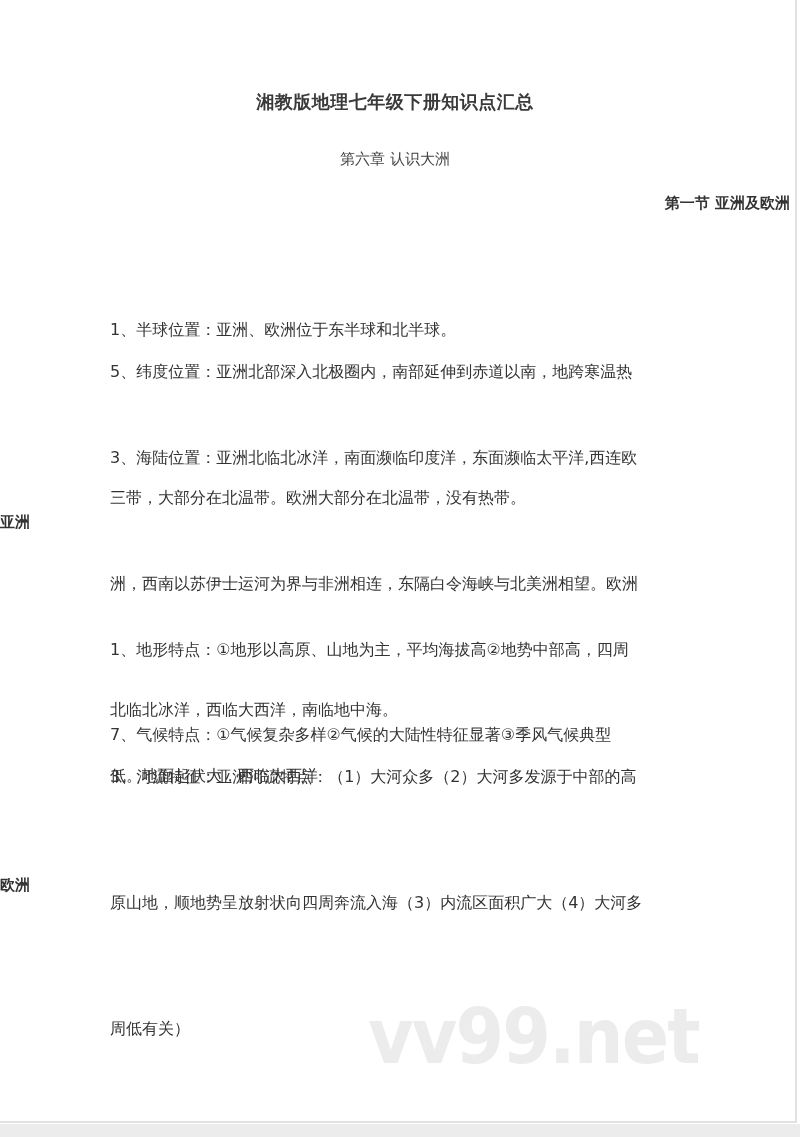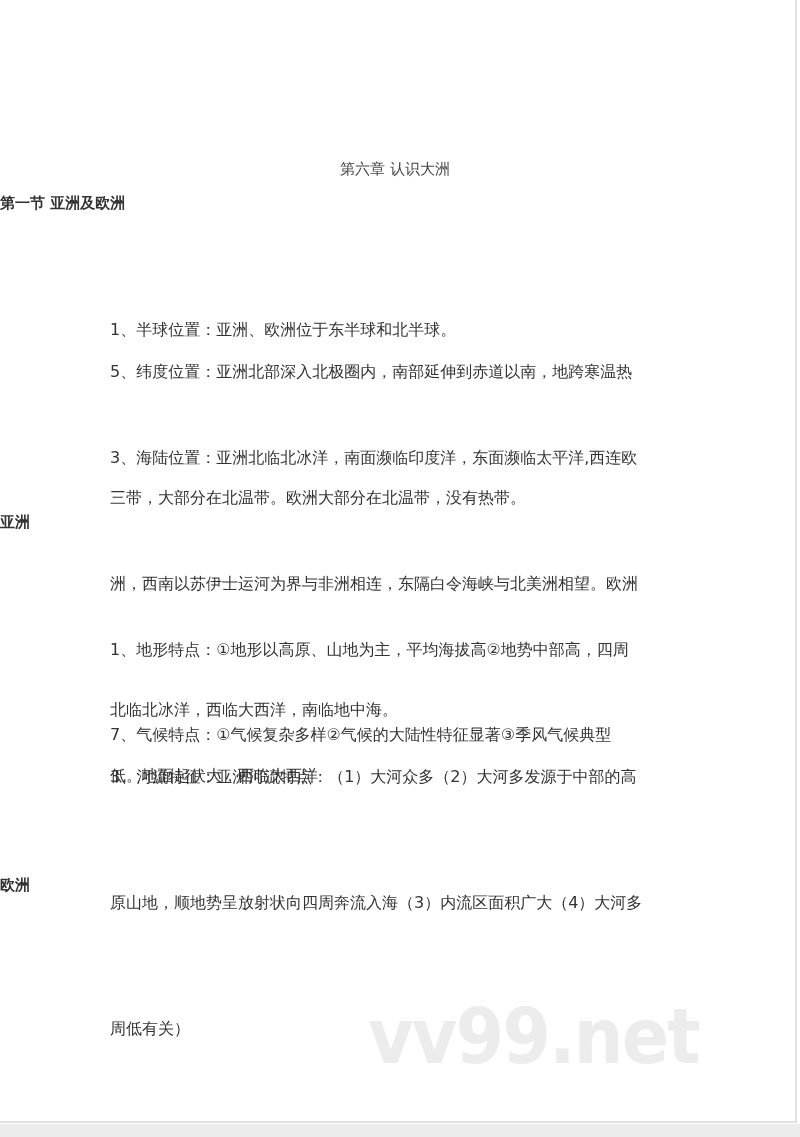--- a/index.html
+++ b/index.html
@@ -21,26 +21,26 @@
   .bottom-strip {
     position: absolute; left: 0; top: 1124px; width: 800px; height: 13px;
     background: #ececec;
   }
   .title {
     position: absolute; left: 0; width: 790px; top: 90px;
     text-align: center; font-size: 18px; font-weight: bold; color: #3a3a3a;
     letter-spacing: 0.5px;
   }
   .chapter {
-    position: absolute; left: 0; width: 790px; top: 160px;
+    position: absolute; left: 0; width: 790px; top: 150px;
     text-align: center; font-size: 15px; color: #444;
   }
   .section {
     position: absolute; left: 0; width: 790px; top: 194px;
-    text-align: left; font-size: 15px; font-weight: bold; color: #333;
+    text-align: right; font-size: 15px; font-weight: bold; color: #333;
   }
   .sub-heading {
     position: absolute; left: 0; width: 790px;
     font-size: 15px; font-weight: bold; color: #333;
   }
   .para {
     position: absolute; left: 110px; width: 580px;
     font-size: 16px; line-height: 42px; color: #333;
     white-space: pre-wrap;
   }
@@ -49,20 +49,21 @@
     position: absolute; left: 368px; top: 992px;
     font-family: "DejaVu Sans", sans-serif; font-weight: bold;
     font-size: 76px; color: #ececec; letter-spacing: -2px;
     transform: scaleX(0.92); transform-origin: left top;
   }
 </style>
 </head>
 <body>
 
 <div class="page">
+  <div class="title">湘教版地理七年级下册知识点汇总</div>
   <div class="chapter">第六章  认识大洲</div>
   <div class="section">第一节    亚洲及欧洲</div>
 
   <div class="para" style="top:225px;">
     <span class="line">1、半球位置：亚洲、欧洲位于东半球和北半球。</span>
   </div>
   <div class="para" style="top:267px;">
     <span class="line">5、纬度位置：亚洲北部深入北极圈内，南部延伸到赤道以南，地跨寒温热</span>
     <span class="line">三带，大部分在北温带。欧洲大部分在北温带，没有热带。</span>
   </div>

